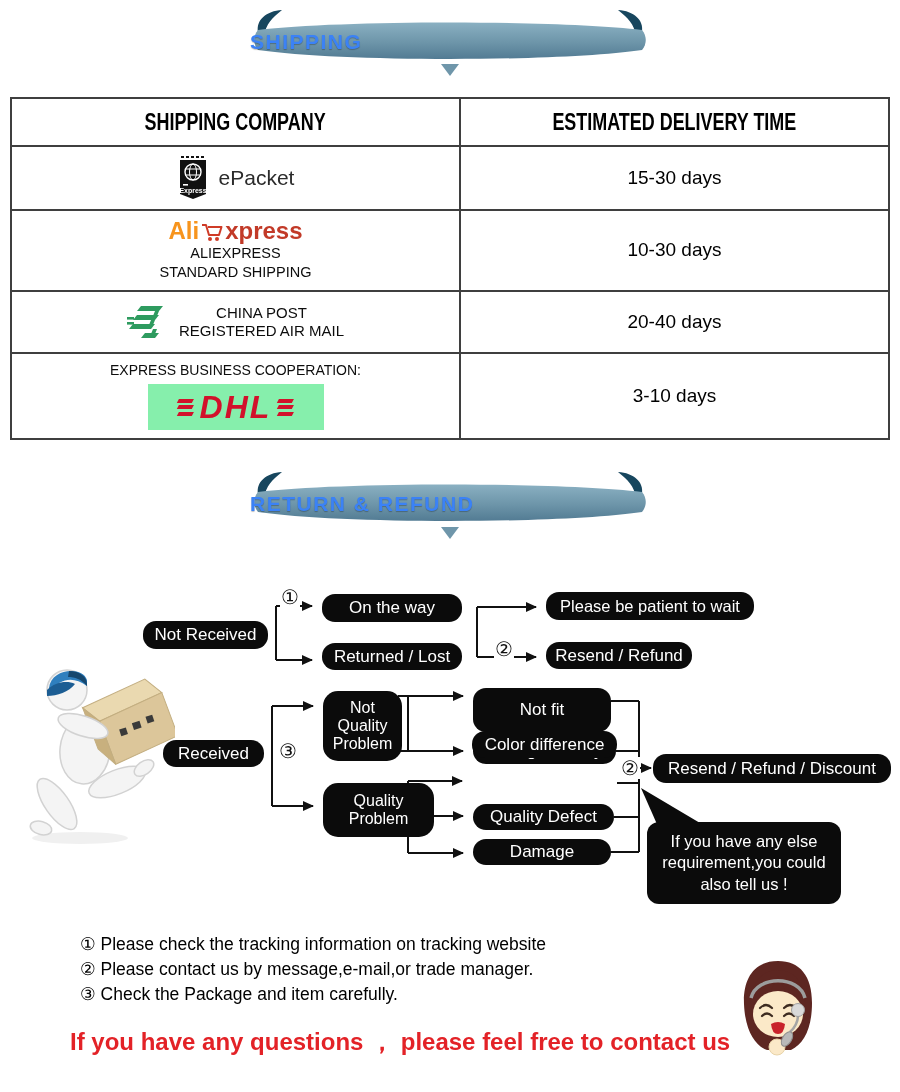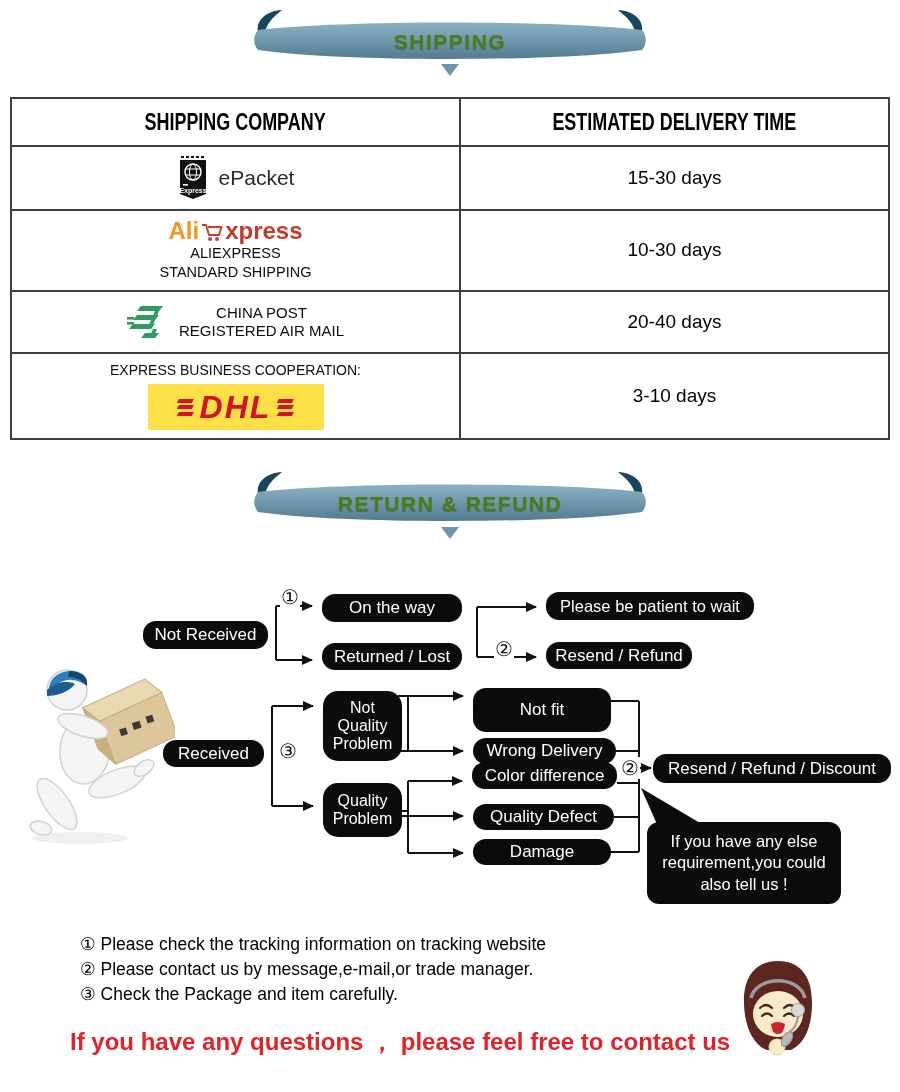--- a/index.html
+++ b/index.html
@@ -2,41 +2,41 @@
 <html><head>
 <meta charset="utf-8">
 <style>
   html,body{margin:0;padding:0;background:#fff;}
   .page{position:relative;width:900px;height:1092px;background:#ffffff;overflow:hidden;
         font-family:"Liberation Sans",sans-serif;color:#000;}
   
   .ribbon{position:absolute;width:400px;height:60px;}
   .ribbon svg{position:absolute;left:0;top:0;}
   .ribbon-label{position:absolute;left:0;right:0;top:21px;height:30px;line-height:30px;
-    text-align:center;color:#4d7c0f;font-size:21px;font-weight:bold;letter-spacing:1.5px;
+    text-align:left;color:#3b82f6;font-size:21px;font-weight:bold;letter-spacing:1.5px;
     text-shadow:0 1px 1px rgba(0,0,0,.25);}
   .tri{position:absolute;width:0;height:0;border-left:9px solid transparent;
     border-right:9px solid transparent;border-top:12px solid #6f96aa;}
   
   table.ship{position:absolute;left:10px;top:97px;width:880px;border-collapse:collapse;
     table-layout:fixed;}
   table.ship td{border:2px solid #3f3f3f;text-align:center;vertical-align:middle;padding:8px;}
   .th-text{display:inline-block;font-weight:bold;font-size:23px;letter-spacing:0;
     transform:scaleX(0.78);white-space:nowrap;}
   .time{font-size:19px;}
   .cell-flex{display:flex;align-items:center;justify-content:center;gap:10px;}
   .cell-col{display:flex;flex-direction:column;align-items:center;justify-content:center;gap:2px;}
   .epacket-name{font-size:21px;color:#2b2b2b;}
   .ali-line{display:flex;align-items:flex-end;gap:1px;line-height:1;}
   .ali-ali{color:#f7941d;font-weight:bold;font-size:24px;}
   .ali-xpress{color:#c23a28;font-weight:bold;font-size:24px;}
   .small-caps{font-size:14.5px;line-height:1.2;color:#0d0d0d;}
   .cp-lines{font-size:15px;line-height:1.2;color:#0d0d0d;text-align:left;text-align:center;}
   .dhl-label{font-size:14px;color:#0d0d0d;margin-bottom:6px;}
-  .dhl-logo{width:176px;height:46px;background:#fde047;display:flex;align-items:center;
+  .dhl-logo{width:176px;height:46px;background:#86efac;display:flex;align-items:center;
     justify-content:center;gap:7px;margin:0 auto;}
   .dhl-word{color:#D2112B;font-weight:bold;font-style:italic;font-size:32px;letter-spacing:2px;
     line-height:1;}
   .dhl-stripes{display:flex;flex-direction:column;gap:3px;}
   .dhl-stripes i{display:block;width:15px;height:3.5px;background:#D2112B;transform:skewX(-28deg);}
   
   .fbox{position:absolute;background:#0b0b0b;color:#fff;border-radius:13px;display:flex;
     align-items:center;justify-content:center;text-align:center;font-size:17px;line-height:1.12;}
   .nw{white-space:nowrap;border-radius:13px;}
   .marker{position:absolute;width:20px;height:22px;background:#fff;display:flex;align-items:center;
@@ -223,24 +223,24 @@
     <polygon points="641,788 700,823 660,831" fill="#0b0b0b"></polygon>
   </svg>
 
   <div class="fbox nw" style="left:143px;top:621px;width:125px;height:28px;">Not Received</div>
   <div class="fbox nw" style="left:322px;top:594px;width:140px;height:28px;">On the way</div>
   <div class="fbox nw" style="left:322px;top:643px;width:140px;height:27px;">Returned / Lost</div>
   <div class="fbox nw" style="left:546px;top:592px;width:208px;height:28px;font-size:16.5px;">Please be patient to wait</div>
   <div class="fbox" style="left:323px;top:691px;width:75px;height:70px;font-size:16px;border-radius:15px;padding:0 2px;">Not Quality Problem</div>
   <div class="fbox nw" style="left:546px;top:642px;width:146px;height:27px;">Resend / Refund</div>
   <div class="fbox nw" style="left:163px;top:740px;width:101px;height:27px;">Received</div>
-  <div class="fbox" style="left:323px;top:783px;width:75px;height:54px;font-size:16px;border-radius:15px;padding:0 2px;">Quality Problem</div>
+  <div class="fbox" style="left:323px;top:783px;width:75px;height:54px;font-size:16px;border-radius:15px;padding:0 18px;">Quality Problem</div>
   <div class="fbox nw" style="left:473px;top:688px;width:138px;height:44px;">Not fit</div>
   <div class="fbox nw" style="left:473px;top:738px;width:143px;height:26px;">Wrong Delivery</div>
-  <div class="fbox nw" style="left:472px;top:762px;width:145px;height:27px;">Color difference</div>
+  <div class="fbox nw" style="left:472px;top:731px;width:145px;height:27px;">Color difference</div>
   <div class="fbox nw" style="left:473px;top:804px;width:141px;height:26px;">Quality Defect</div>
   <div class="fbox nw" style="left:473px;top:839px;width:138px;height:26px;">Damage</div>
   <div class="fbox nw" style="left:653px;top:754px;width:238px;height:29px;">Resend / Refund / Discount</div>
 
   <div class="bubble">
     <div>If you have any else</div>
     <div>requirement,you could</div>
     <div>also tell us !</div>
   </div>
 

